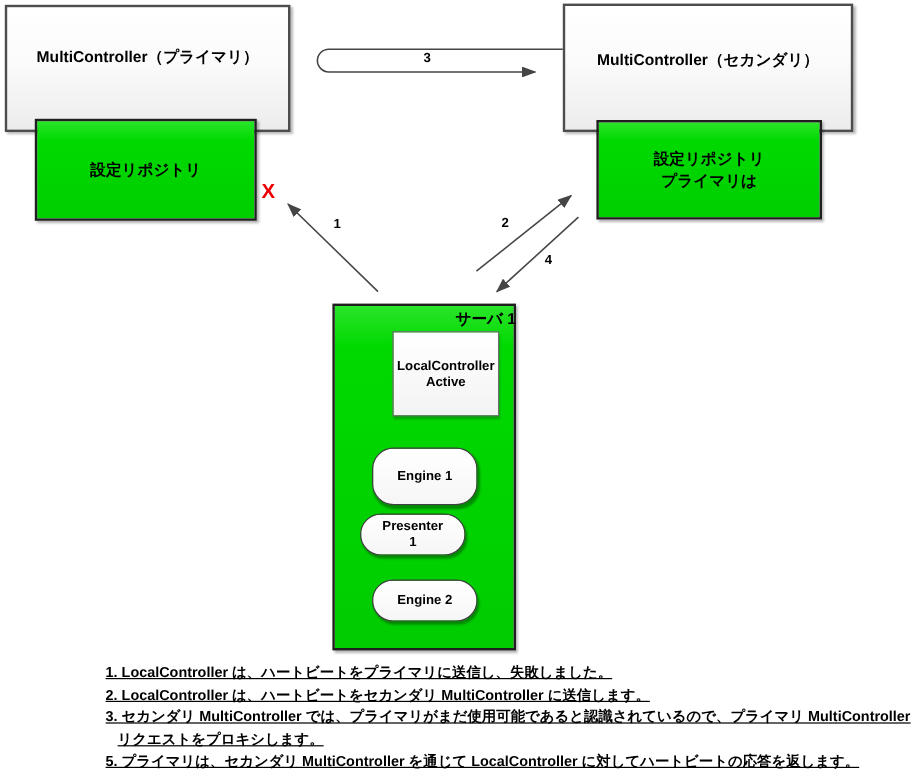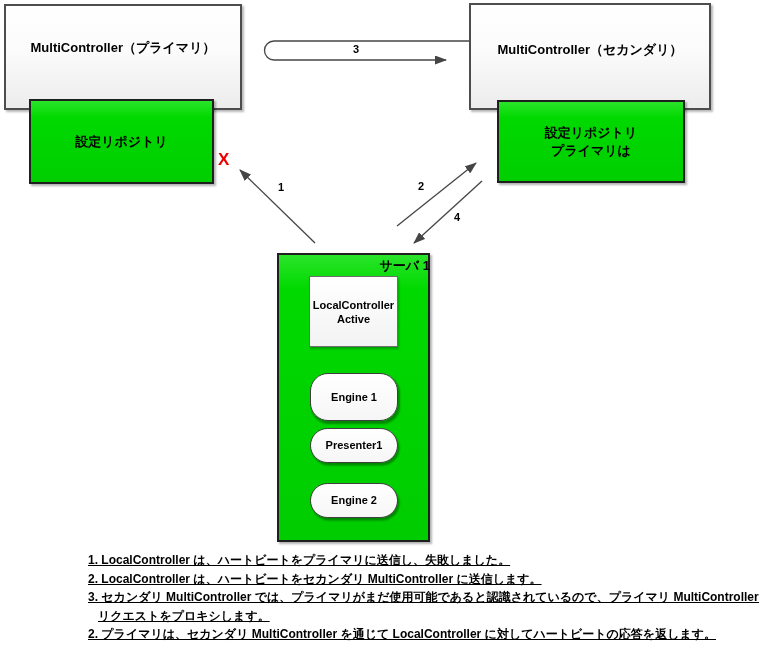--- a/index.html
+++ b/index.html
@@ -85,30 +85,30 @@
   </div>
 
   <div class="box green-box" style="left:497px; top:100px; width:188px; height:83px; flex-direction:column;">
     <span>設定リポジトリ</span>
     <span>プライマリは</span>
   </div>
 
   <div class="box server-box" style="left:277px; top:253px; width:153px; height:289px;"></div>
   <div class="server-title">サーバ 1</div>
 
-  <div class="box lc-box" style="left:309px; top:276px; width:89px; height:71px; flex-direction:column;">
+  <div class="box lc-box" style="left:327px; top:276px; width:89px; height:71px; flex-direction:column;">
     <span>LocalController</span>
     <span>Active</span>
   </div>
 
   <div class="box pill" style="left:310px; top:373px; width:88px; height:48px;">
     <span>Engine 1</span>
   </div>
 
-  <div class="box pill" style="left:310px; top:428px; width:88px; height:35px; ">
+  <div class="box pill" style="left:300px; top:428px; width:88px; height:35px; flex-direction:column;">
     <span>Presenter</span>
     <span>1</span>
   </div>
 
   <div class="box pill" style="left:310px; top:483px; width:88px; height:35px;">
     <span>Engine 2</span>
   </div>
 
   <svg class="arrows" width="759" height="645" viewBox="0 0 759 645">
     <defs>
@@ -127,16 +127,16 @@
   <span class="step-label" style="left:353px; top:44px;">3</span>
   <span class="step-label" style="left:454px; top:212px;">4</span>
 
   <span class="fail-x">X</span>
 
   <div class="notes">
     <div class="note-line">1. LocalController は、ハートビートをプライマリに送信し、失敗しました。</div>
     <div class="note-line">2. LocalController は、ハートビートをセカンダリ MultiController に送信します。</div>
     <div class="note-line">3. セカンダリ MultiController では、プライマリがまだ使用可能であると認識されているので、プライマリ MultiController に</div>
     <div class="note-line note-indent">リクエストをプロキシします。</div>
-    <div class="note-line">2. プライマリは、セカンダリ MultiController を通じて LocalController に対してハートビートの応答を返します。</div>
+    <div class="note-line">5. プライマリは、セカンダリ MultiController を通じて LocalController に対してハートビートの応答を返します。</div>
   </div>
 
 </div>
 
 </body></html>

